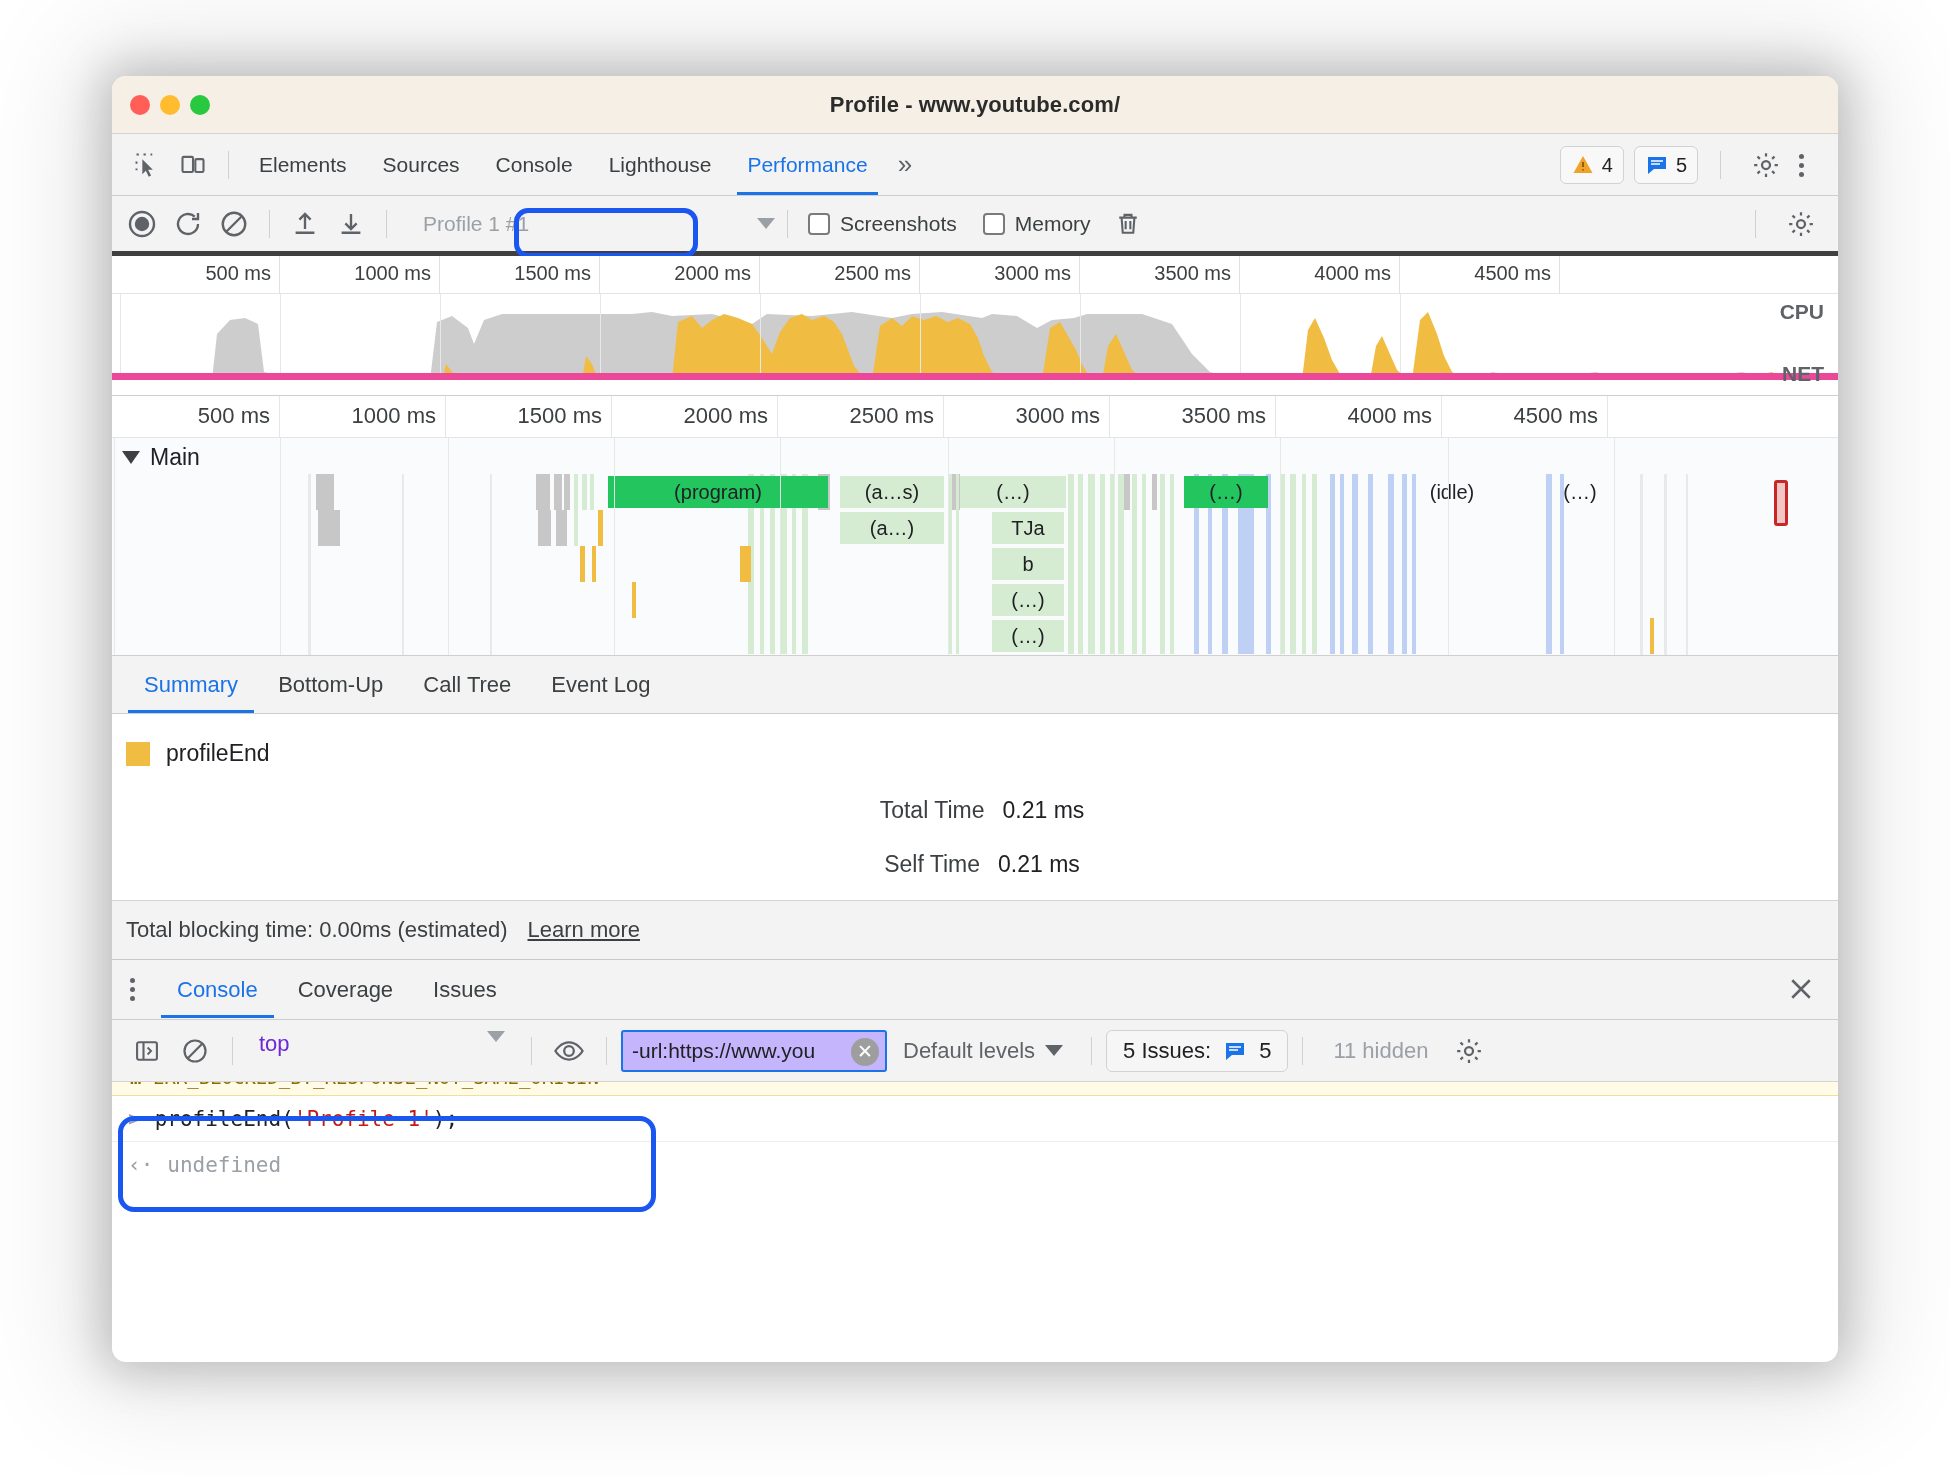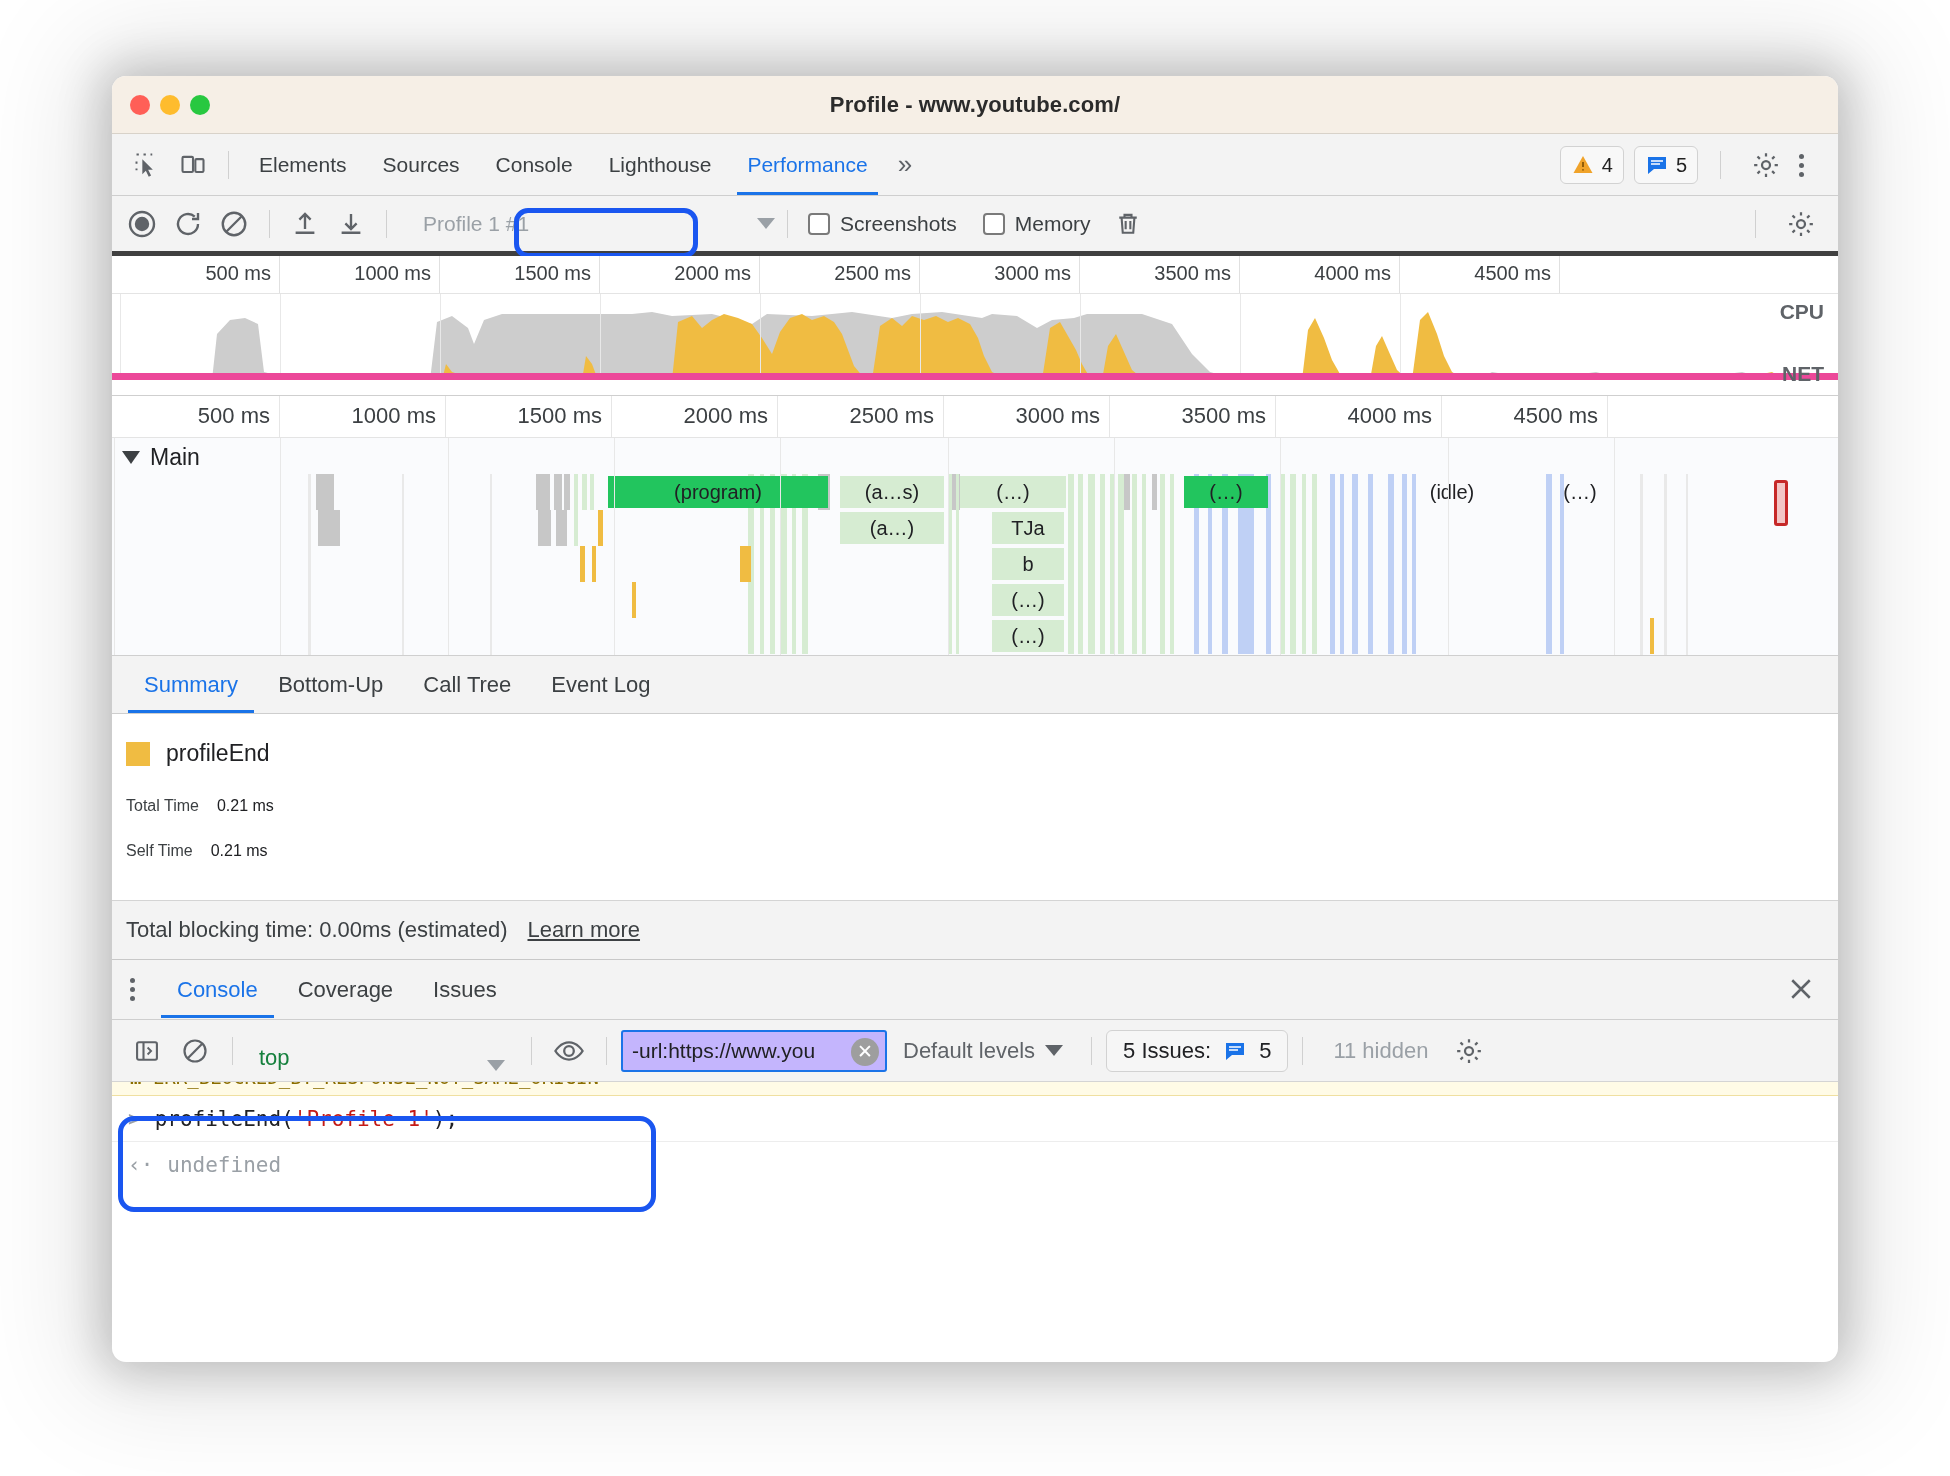--- a/index.html
+++ b/index.html
@@ -187,21 +187,21 @@
     font-size: 22px; color: #3c4043; position: relative;
   }
   .dtab.active { color: #1a73e8; }
   .dtab.active::after {
     content:""; position:absolute; left:4px; right:4px; bottom:0; height:3px; background:#1a73e8;
   }
   .summary-body { background: #fff; padding: 26px 0 0 14px; height: 186px; }
   .legend-row { display: flex; align-items: center; gap: 16px; margin-bottom: 30px; }
   .swatch { width: 24px; height: 24px; background: #f0bc42; }
   .legend-label { font-size: 23px; color: #202124; }
-  .stat-row { display: flex; gap: 18px; margin-bottom: 27px; font-size: 16px; color: #3c4043; }
+  .stat-row { display: flex; gap: 18px; margin-bottom: 27px; font-size: 23px; color: #3c4043; justify-content: center; }
   .stat-val { color: #202124; }
   .tbt-bar {
     height: 60px; background: #f3f3f3;
     border-top: 1px solid #d4d4d4; border-bottom: 1px solid #c8c8c8;
     display: flex; align-items: center; gap: 20px; padding-left: 14px;
     font-size: 22px; color: #3c4043;
   }
   .tbt-bar a { color: #3c4043; text-decoration: underline; }
 
   
@@ -215,23 +215,23 @@
   .kebab i { width: 5px; height: 5px; background: #5f6368; border-radius: 50%; display: block; }
   .drawer-close { position: absolute; right: 22px; top: 14px; color: #5f6368; }
 
   .console-toolbar {
     height: 62px; background: #f3f3f3;
     border-bottom: 1px solid #d4d4d4;
     display: flex; align-items: center; padding-left: 12px;
     position: relative; gap: 2px;
   }
   .ctx-select {
-    display: flex; align-items: flex-end; justify-content: space-between;
+    display: flex; align-items: flex-start; justify-content: space-between;
     width: 270px; height: 40px; padding: 0 12px;
-    font-size: 22px; color: #15803d;
+    font-size: 22px; color: #6d28d9;
   }
   .filter-input {
     width: 266px; height: 42px;
     border: 2px solid #1a73e8; border-radius: 3px;
     background: #c4b5fd;
     display: flex; align-items: center; padding: 0 6px 0 9px;
     font-size: 21px; color: #202124;
     overflow: hidden; white-space: nowrap;
     position: relative;
   }

